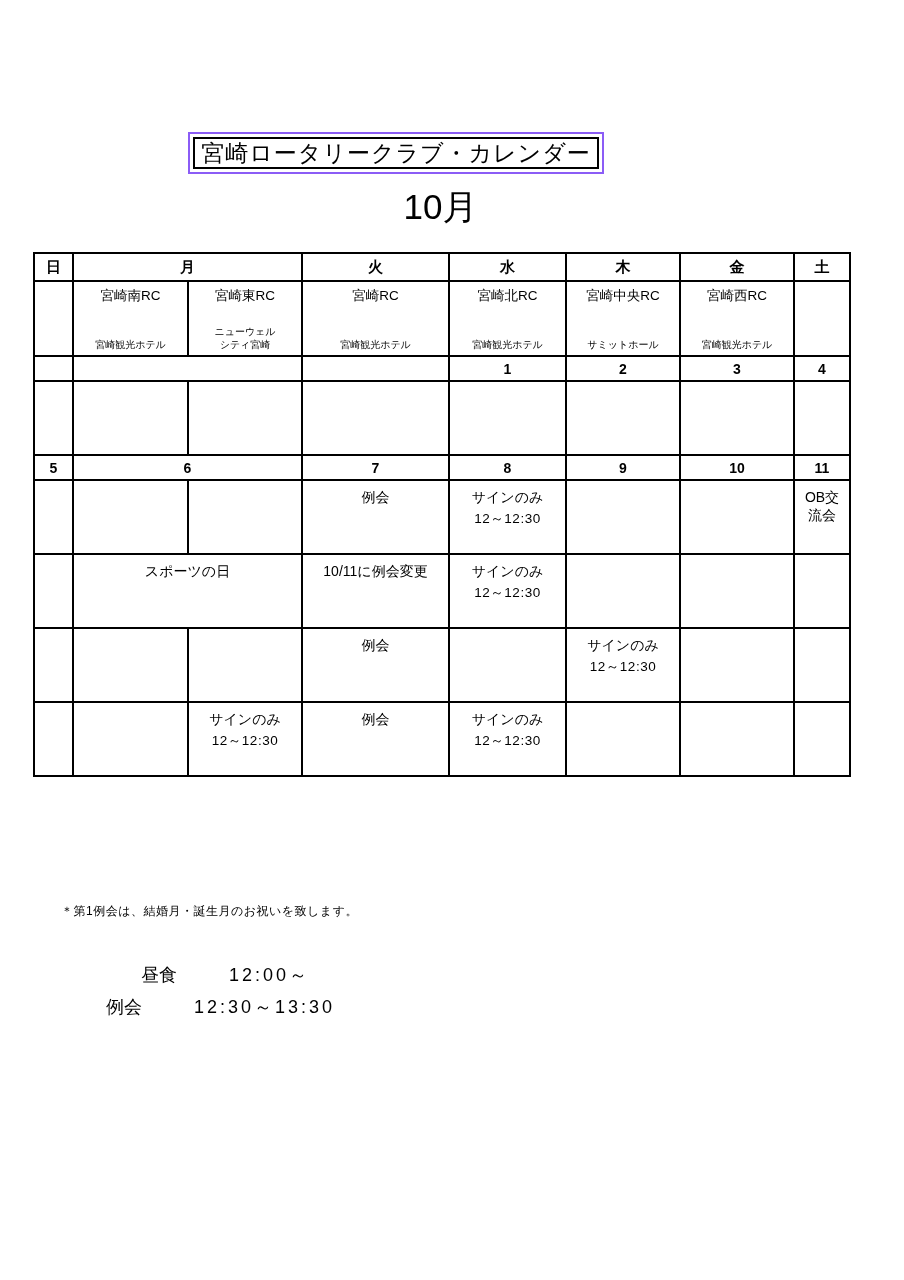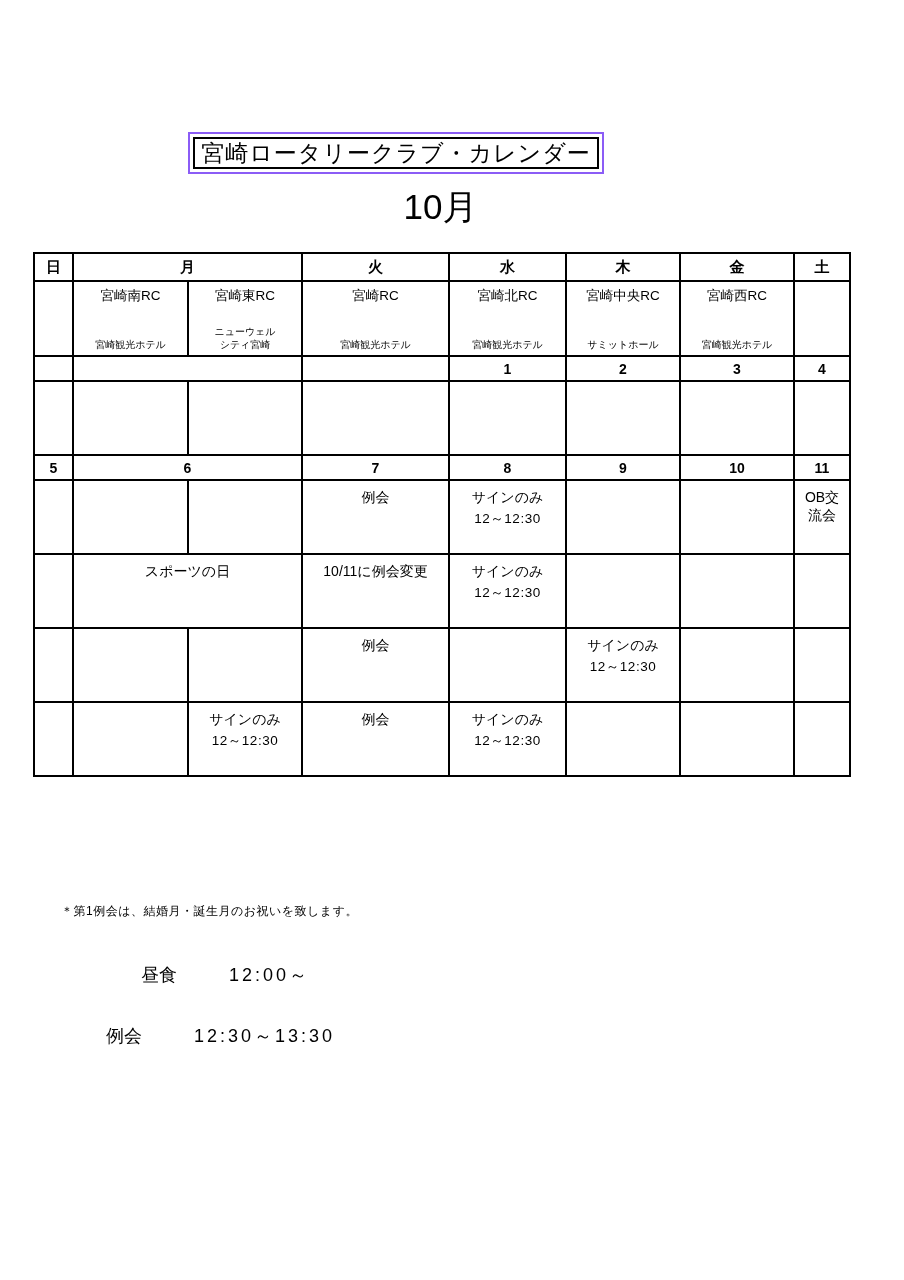--- a/index.html
+++ b/index.html
@@ -65,21 +65,21 @@
   .ev-title { font-size: 14px; margin-top: 7px; white-space: pre-line; line-height: 1.3; }
   .ev-time  { font-size: 13.5px; margin-top: 4px; letter-spacing: 0.5px; }
 
   
   .note1 {
     position: absolute; left: 61px; top: 903px;
     font-size: 12px; letter-spacing: 0.5px;
   }
   .note-line { position: absolute; font-size: 18px; }
   .note-lunch   { left: 106px; top: 963px; margin-left: 35px; }
-  .note-meeting { left: 106px; top: 1024px; }
+  .note-meeting { left: 106px; top: 995px; }
   .note-label { display: inline-block; width: 88px; }
   .note-time  { letter-spacing: 3px; }
 </style>
 </head>
 <body>
 
 <div class="title-box-outer">
   <div class="title-box-inner">
     <span class="title-text">宮崎ロータリークラブ・カレンダー</span>
   </div>

